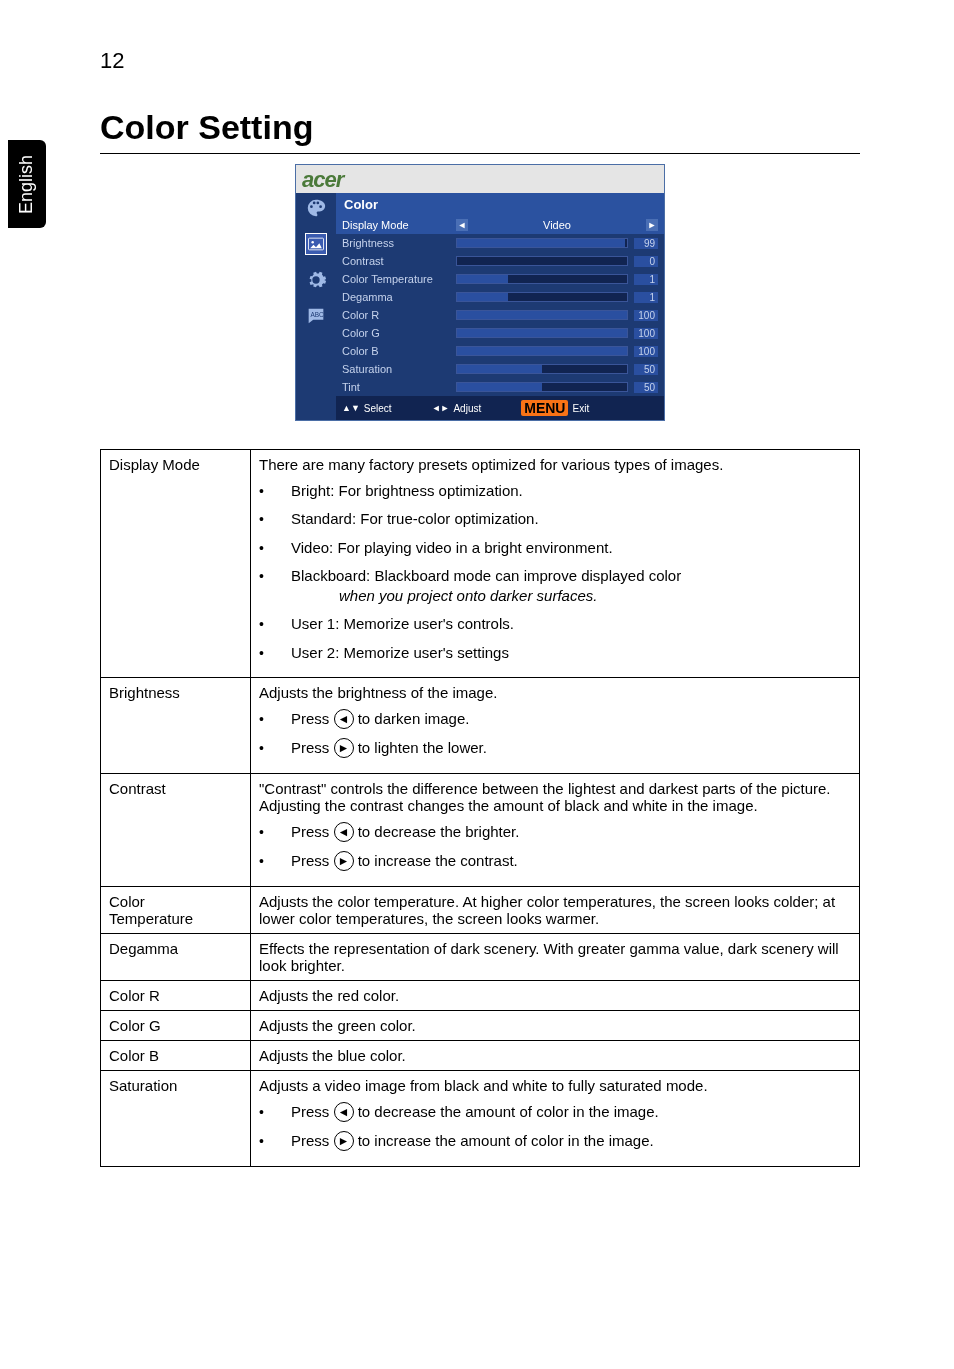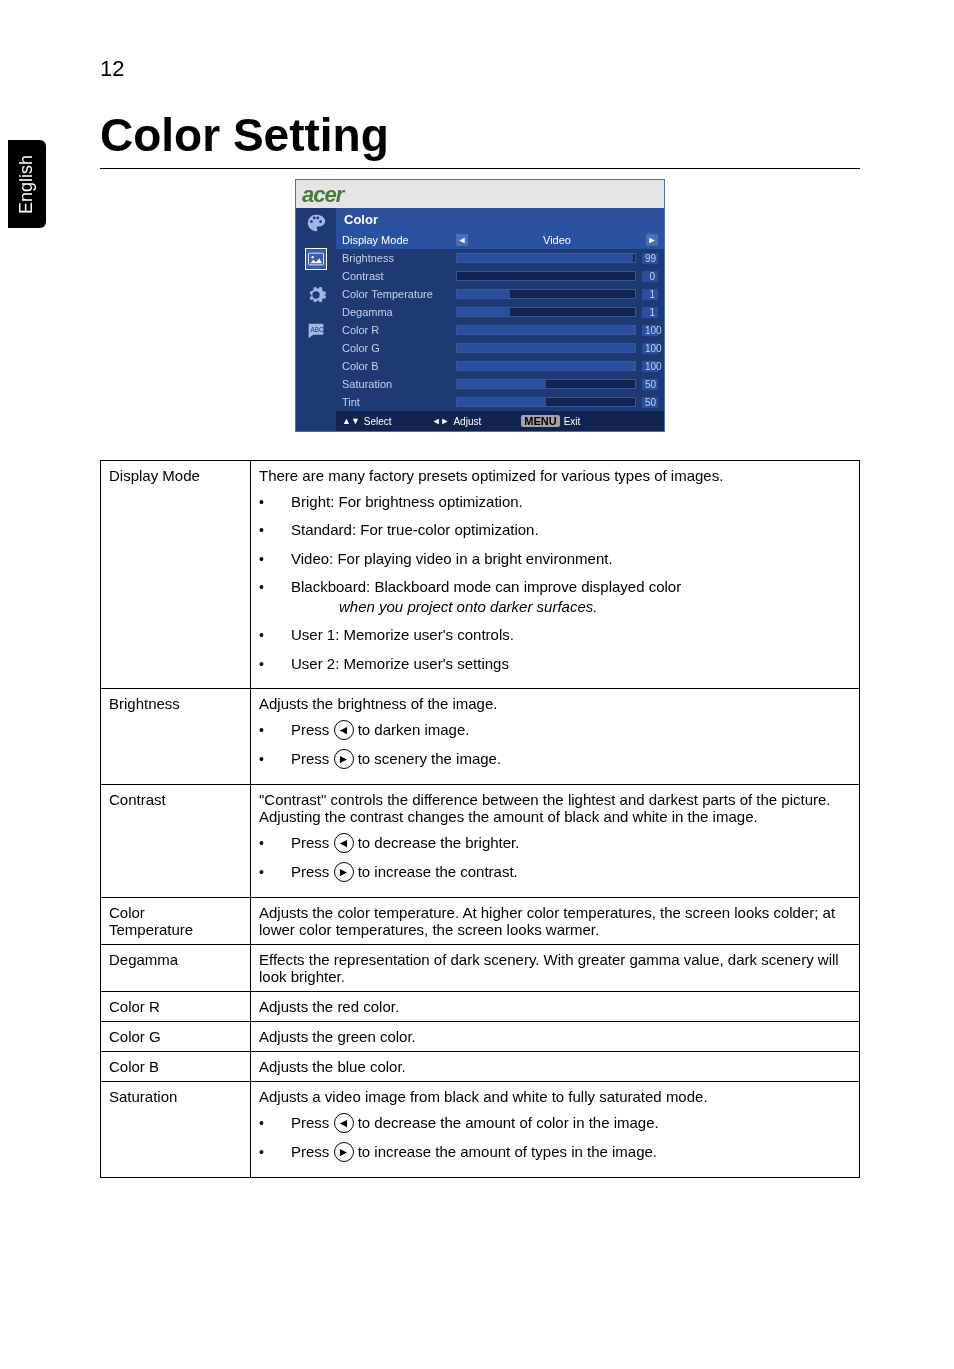--- a/index.html
+++ b/index.html
@@ -26,31 +26,31 @@
   }
   .side-tab span {
     color: #fff;
     font-size: 18px;
     transform: rotate(-90deg);
     white-space: nowrap;
   }
   .page-number {
     position: absolute;
     left: 100px;
-    top: 56px;
+    top: 48px;
     font-size: 22px;
   }
   .content {
     position: absolute;
     left: 100px;
     top: 108px;
     width: 760px;
   }
   h1 {
-    font-size: 46px;
+    font-size: 34px;
     font-weight: 600;
     margin-bottom: 6px;
   }
   .hr {
     height: 1px;
     background: #000;
     margin-bottom: 10px;
   }
   .osd-wrap {
     display: flex;
@@ -133,45 +133,45 @@
     background: #112451;
     position: relative;
     border: 1px solid #3a5599;
   }
   .osd-slider-fill {
     position: absolute;
     left: 0; top: 0; bottom: 0;
     background: #2a4fa0;
   }
   .osd-val {
-    width: 16px;
+    width: 24px;
     text-align: right;
     color: #c5d2ec;
     background: #2a4fa0;
     padding: 0 3px;
     font-size: 10px;
   }
   .osd-foot {
     background: #112451;
     color: #fff;
     font-size: 10px;
     padding: 4px 6px;
     display: flex;
     align-items: center;
     gap: 40px;
   }
   .osd-foot .grp { display: inline-flex; align-items: center; gap: 4px; }
   .tri { font-size: 9px; }
   .menu-box {
-    background: #a3a3a3;
+    background: #f97316;
     color: #000;
     padding: 0 3px;
     border-radius: 2px;
     font-weight: bold;
-    font-size: 11px;
+    font-size: 14px;
   }
 
   table.desc {
     width: 100%;
     border-collapse: collapse;
     font-size: 15px;
   }
   table.desc td {
     border: 1px solid #000;
     vertical-align: top;
@@ -369,21 +369,21 @@
     </tr>
     <tr>
       <td class="k">Brightness</td>
       <td>
         <span>Adjusts the brightness of the image.</span>
         <ul class="b">
           <li>
                 <span class="li-body"><span>Press </span><span class="circ-btn">◄</span><span> to darken image.</span></span>
               </li>
           <li>
-                <span class="li-body"><span>Press </span><span class="circ-btn">►</span><span> to scenery the image.</span></span>
+                <span class="li-body"><span>Press </span><span class="circ-btn">►</span><span> to lighten the lower.</span></span>
               </li>
         </ul>
       </td>
     </tr>
     <tr>
       <td class="k">Contrast</td>
       <td>
         <span>"Contrast" controls the difference between the lightest and darkest parts of the picture. Adjusting the contrast changes the amount of black and white in the image.</span>
         <ul class="b">
           <li>
@@ -417,20 +417,20 @@
     </tr>
     <tr>
       <td class="k">Saturation</td>
       <td>
         <span>Adjusts a video image from black and white to fully saturated mode.</span>
         <ul class="b">
           <li>
                 <span class="li-body"><span>Press </span><span class="circ-btn">◄</span><span> to decrease the amount of color in the image.</span></span>
               </li>
           <li>
-                <span class="li-body"><span>Press </span><span class="circ-btn">►</span><span> to increase the amount of types in the image.</span></span>
+                <span class="li-body"><span>Press </span><span class="circ-btn">►</span><span> to increase the amount of color in the image.</span></span>
               </li>
         </ul>
       </td>
     </tr>
   </tbody>
     </table>
 </div>
 
 </body></html>

